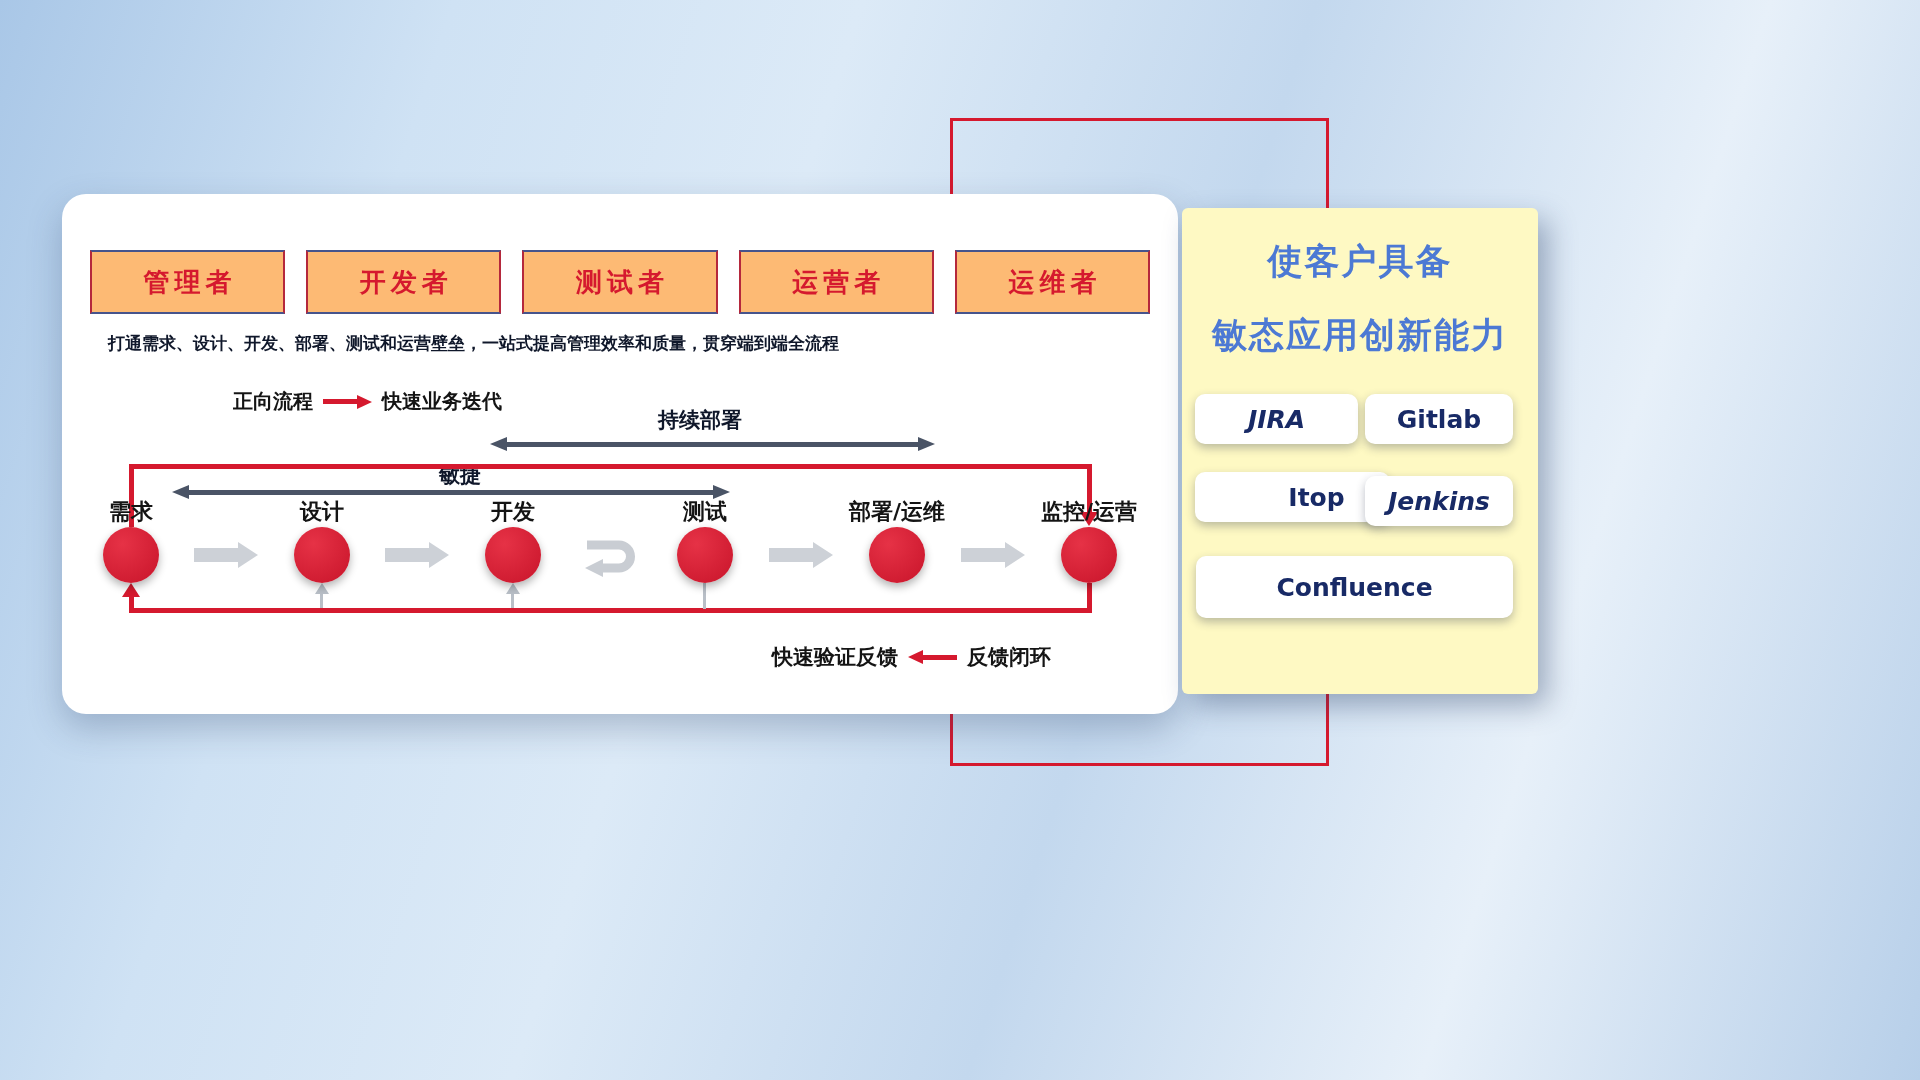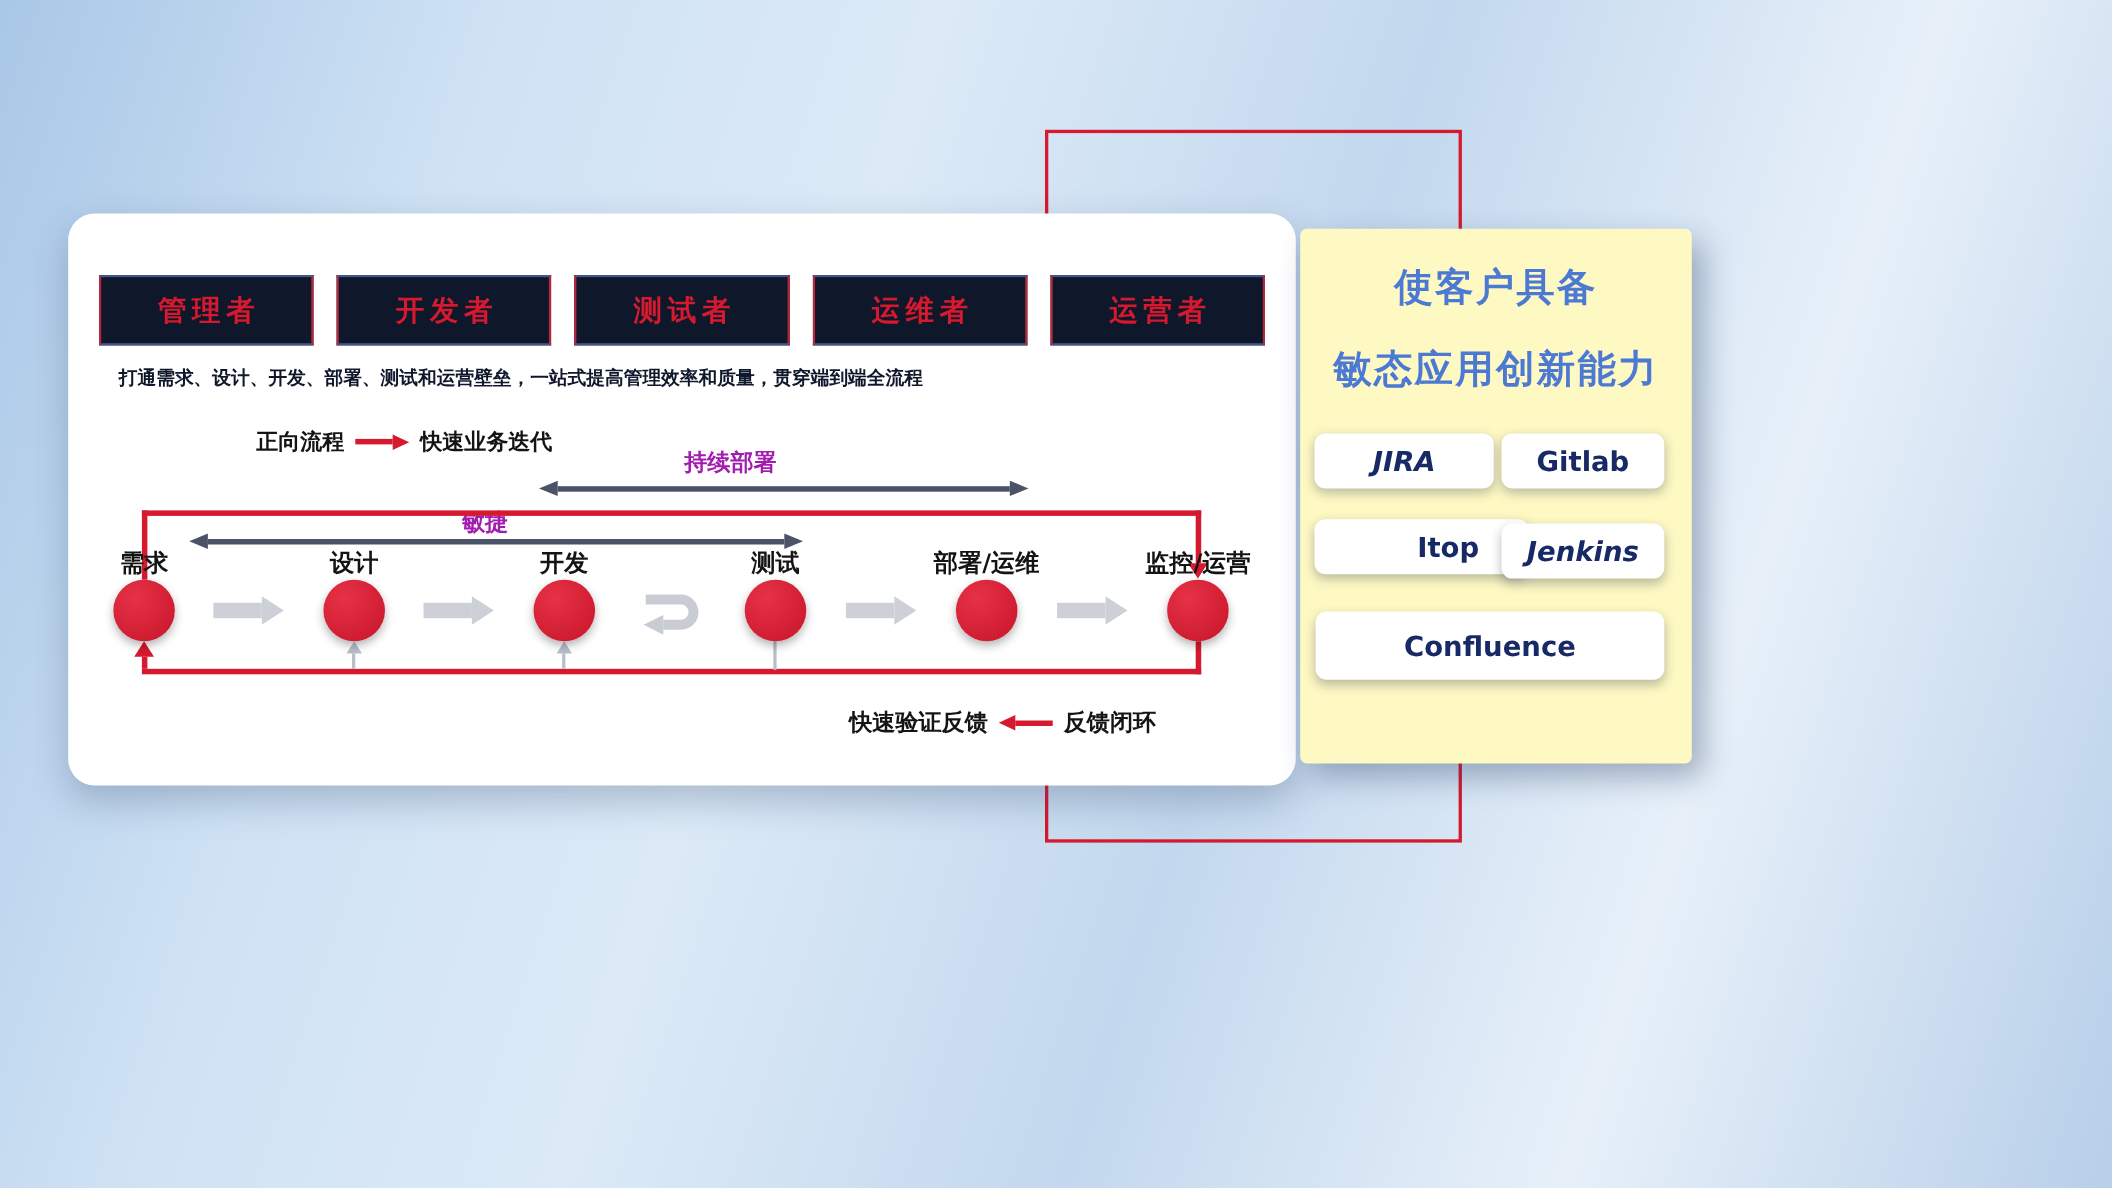--- a/index.html
+++ b/index.html
@@ -21,38 +21,38 @@
     background:#fef9c3;border-radius:6px;z-index:3;
     box-shadow:10px 12px 28px rgba(40,60,100,.38);
   }
 
   
   .roles-row{display:flex;gap:21px;}
   .role-box{
     flex:1;height:60px;border:2px solid;border-color:#46548c #b5283c;
     display:flex;align-items:center;justify-content:center;
     font-size:26px;font-weight:bold;color:#d5192e;letter-spacing:5px;text-indent:5px;
-    background:#0f172a;
+    background:#fdba74;
   }
 
   .subtitle{font-size:17px;font-weight:bold;color:#0f172a;white-space:nowrap;}
 
   
   .legend{display:flex;align-items:center;gap:10px;font-size:20px;font-weight:bold;color:#141414;}
   .rarrow{display:flex;align-items:center;}
   .rarrow .bar{width:34px;height:5px;background:#d5192e;}
   .tri-right-red{width:0;height:0;border-top:7px solid transparent;border-bottom:7px solid transparent;border-left:15px solid #d5192e;}
   .tri-left-red{width:0;height:0;border-top:7px solid transparent;border-bottom:7px solid transparent;border-right:15px solid #d5192e;}
 
   
   .darrow{height:14px;display:flex;align-items:center;}
   .da-bar{flex:1;height:5px;background:#4a5466;}
   .da-left{width:0;height:0;border-top:7px solid transparent;border-bottom:7px solid transparent;border-right:17px solid #4a5466;}
   .da-right{width:0;height:0;border-top:7px solid transparent;border-bottom:7px solid transparent;border-left:17px solid #4a5466;}
-  .mid-label{font-size:21px;font-weight:bold;color:#a21caf;text-align:left;}
+  .mid-label{font-size:21px;font-weight:bold;color:#0f172a;text-align:center;}
 
   
   .redline{background:#d5192e;z-index:3;}
   .tri-down-red{width:0;height:0;border-left:9px solid transparent;border-right:9px solid transparent;border-top:14px solid #d5192e;z-index:4;}
   .tri-up-red{width:0;height:0;border-left:9px solid transparent;border-right:9px solid transparent;border-bottom:14px solid #d5192e;z-index:4;}
   .grayline{background:#b9bfc7;z-index:3;}
   .tri-up-gray{width:0;height:0;border-left:7px solid transparent;border-right:7px solid transparent;border-bottom:11px solid #b9bfc7;z-index:4;}
 
   
   .stage-label{width:140px;text-align:center;font-size:22px;font-weight:bold;color:#141414;z-index:5;}
@@ -89,24 +89,24 @@
     <div class="role-box">
         <span>管理者</span>
       </div>
     <div class="role-box">
         <span>开发者</span>
       </div>
     <div class="role-box">
         <span>测试者</span>
       </div>
     <div class="role-box">
+        <span>运营者</span>
+      </div>
+    <div class="role-box">
         <span>运维者</span>
-      </div>
-    <div class="role-box">
-        <span>运营者</span>
       </div>
   </div>
 
   <div class="abs subtitle" style="left:46px;top:138px;">打通需求、设计、开发、部署、测试和运营壁垒，一站式提高管理效率和质量，贯穿端到端全流程</div>
 
   <div class="abs legend" style="left:171px;top:194px;">
     <span>正向流程</span>
     <span class="rarrow">
         <span class="bar"></span>
         <span class="tri-right-red"></span>

